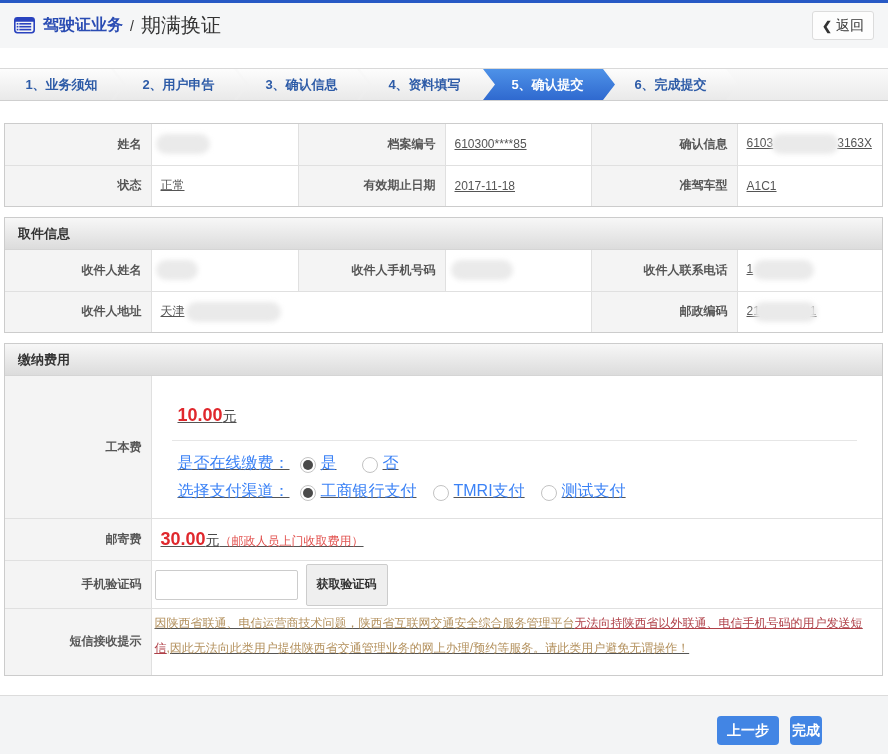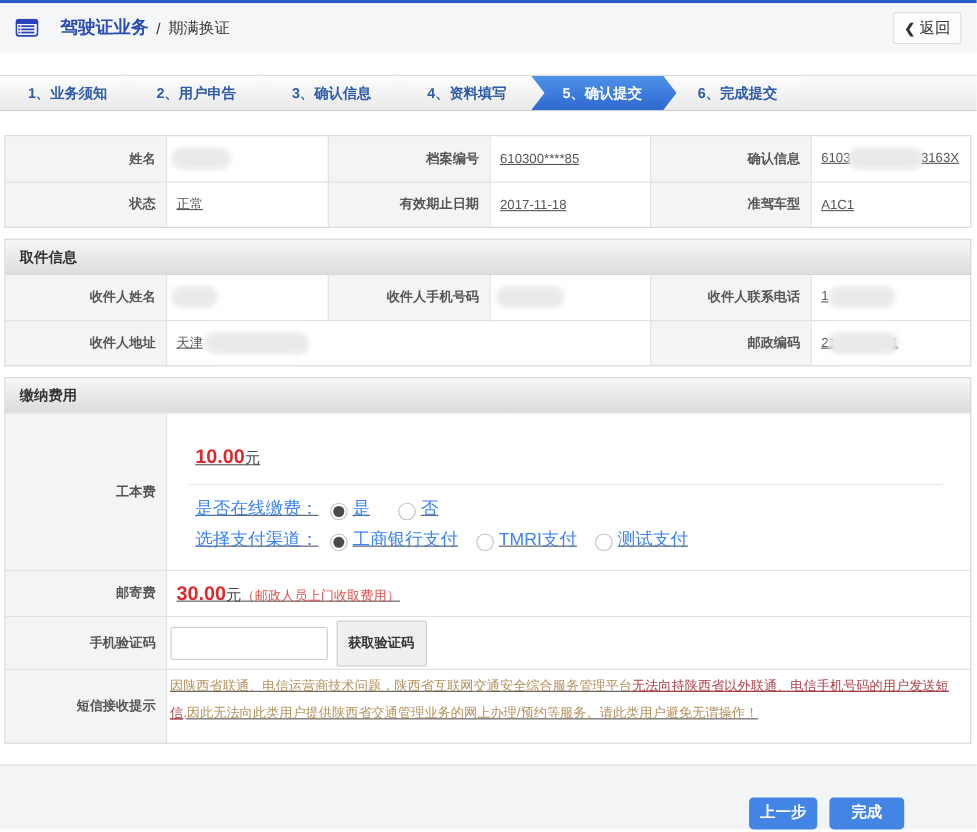--- a/index.html
+++ b/index.html
@@ -1,22 +1,22 @@
 <!DOCTYPE html>
 <html><head>
 <meta charset="utf-8">
 <style>
 * { margin:0; padding:0; box-sizing:border-box; }
 html,body { width:888px; height:756px; background:#fff; font-family:"Liberation Sans", sans-serif; overflow:hidden; }
 .topline { height:3px; background:#2759c5; }
 .hdr { height:45px; background:#f5f6f7; display:flex; align-items:center; padding:0 14px; }
 .hdr-icon { width:21px; height:16.5px; margin-right:8px; flex:0 0 auto; }
-.hdr-title { color:#2a4cb3; font-size:16px; font-weight:bold;margin-left:12px; }
+.hdr-title { color:#2a4cb3; font-size:16px; font-weight:bold; }
 .hdr-sep { color:#333; font-size:14px; margin:0 7px; }
-.hdr-sub { color:#333; font-size:14px; }
+.hdr-sub { color:#333; font-size:20px; }
 .hdr-spacer { flex:1; }
 .back-btn { height:29px; background:#fdfdfd; border:1px solid #dcdcdc; border-radius:3px; padding:0 9px; font-size:14px; color:#333; display:flex; align-items:center; cursor:pointer; }
 .back-chevron { font-size:12px; font-weight:bold; margin-right:4px; }
 .steps-wrap { margin-top:20px; height:33px; background:linear-gradient(180deg,#fafafa,#ebebeb); border-top:1px solid #d9d9d9; border-bottom:1px solid #cfcfcf; position:relative; }
 .step { position:absolute; top:0; height:31px; line-height:31px; text-align:center; font-size:13px; font-weight:bold; color:#2d5ba7; background:linear-gradient(180deg,#fdfdfd,#e9e9e9); }
 .step.active { background:linear-gradient(180deg,#4e92e8,#2f69cf); color:#fff; }
 .step1 { left:0; width:123px; clip-path:polygon(0 0,111px 0,123px 50%,111px 100%,0 100%); }
 .stepn { width:135px; clip-path:polygon(3px 0,123px 0,135px 50%,123px 100%,3px 100%,15px 50%); }
 .step2 { left:111px; } .step3 { left:234px; } .step4 { left:357px; } .step5 { left:480px; } .step6 { left:603px; }
 .main { margin:22px 5px 0 4px; }
@@ -40,24 +40,24 @@
 .radio-line2 { margin-top:8px; }
 .radio { width:16px; height:16px; border:1px solid #c3c3c3; border-radius:50%; background:#fff; display:inline-block; flex:0 0 auto; margin-left:10px; }
 .radio.checked::after { content:''; display:block; width:10px; height:10px; border-radius:50%; background:#4a4a4a; margin:2px; }
 .radio-lab { margin-left:5px; }
 .radio-gap { width:6px; }
 .cap-input { width:143px; height:30px; border:1px solid #ccc; border-radius:2px; background:#fff; margin-left:3px; vertical-align:middle; }
 .cap-btn { height:42px; margin-left:8px; background:#efefef; border:1px solid #ccc; border-radius:2px; font-size:12px; font-weight:bold; color:#333; padding:0 10px; cursor:pointer; vertical-align:middle; }
 td.val.sms-box { padding:2px 6px 6px 3px; line-height:25px; font-size:12px; vertical-align:top; }
 .sms-a { color:#b3905c; }
 .sms-b { color:#b04048; text-decoration:underline; }
-.footer { margin-top:19px; border-top:1px solid #dcdcdc; background:#f3f4f5; height:59px; display:flex; align-items:flex-end; justify-content:flex-end; padding:12px 66px 0 0; gap:11px; }
+.footer { margin-top:19px; border-top:1px solid #dcdcdc; background:#f3f4f5; height:59px; display:flex; align-items:center; justify-content:flex-end; padding:12px 66px 0 0; gap:11px; }
 .btn-blue { background:#4285e4; border:none; border-radius:4px; color:#fff; font-size:14px; font-weight:bold; height:29px; cursor:pointer; font-family:inherit; }
 .btn-prev { width:62px; }
-.btn-done { width:68px; }
+.btn-done { width:32px; }
 </style>
 </head>
 <body>
 
 <div class="topline"></div>
 
 <div class="hdr">
   <svg class="hdr-icon" viewBox="0 0 21 16.5">
     <rect x="0.8" y="0.8" width="19.4" height="14.9" rx="2.6" fill="none" stroke="#2a43bf" stroke-width="1.6"></rect>
     <path d="M3.2,0.8 h14.6 a2.4,2.4 0 0 1 2.4,2.4 v1.6 H0.8 V3.2 a2.4,2.4 0 0 1 2.4,-2.4 z" fill="#2a43bf"></path>

